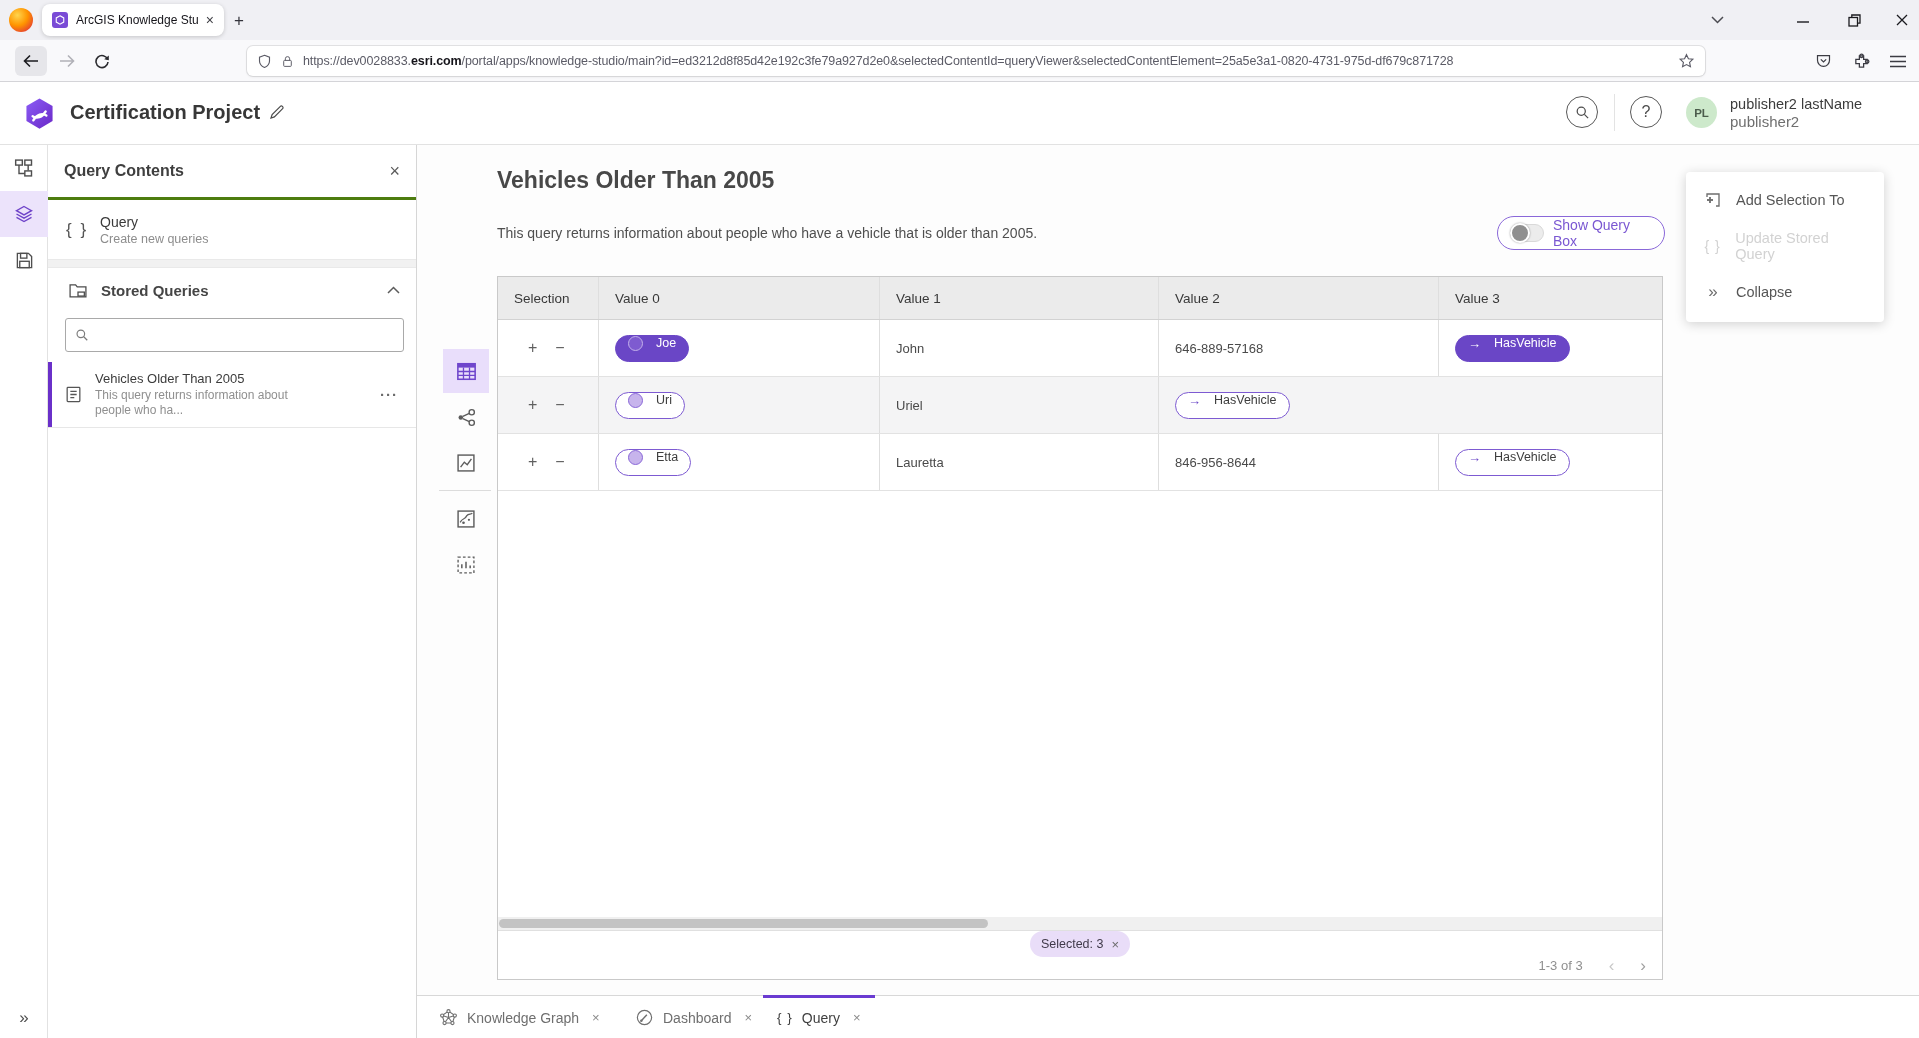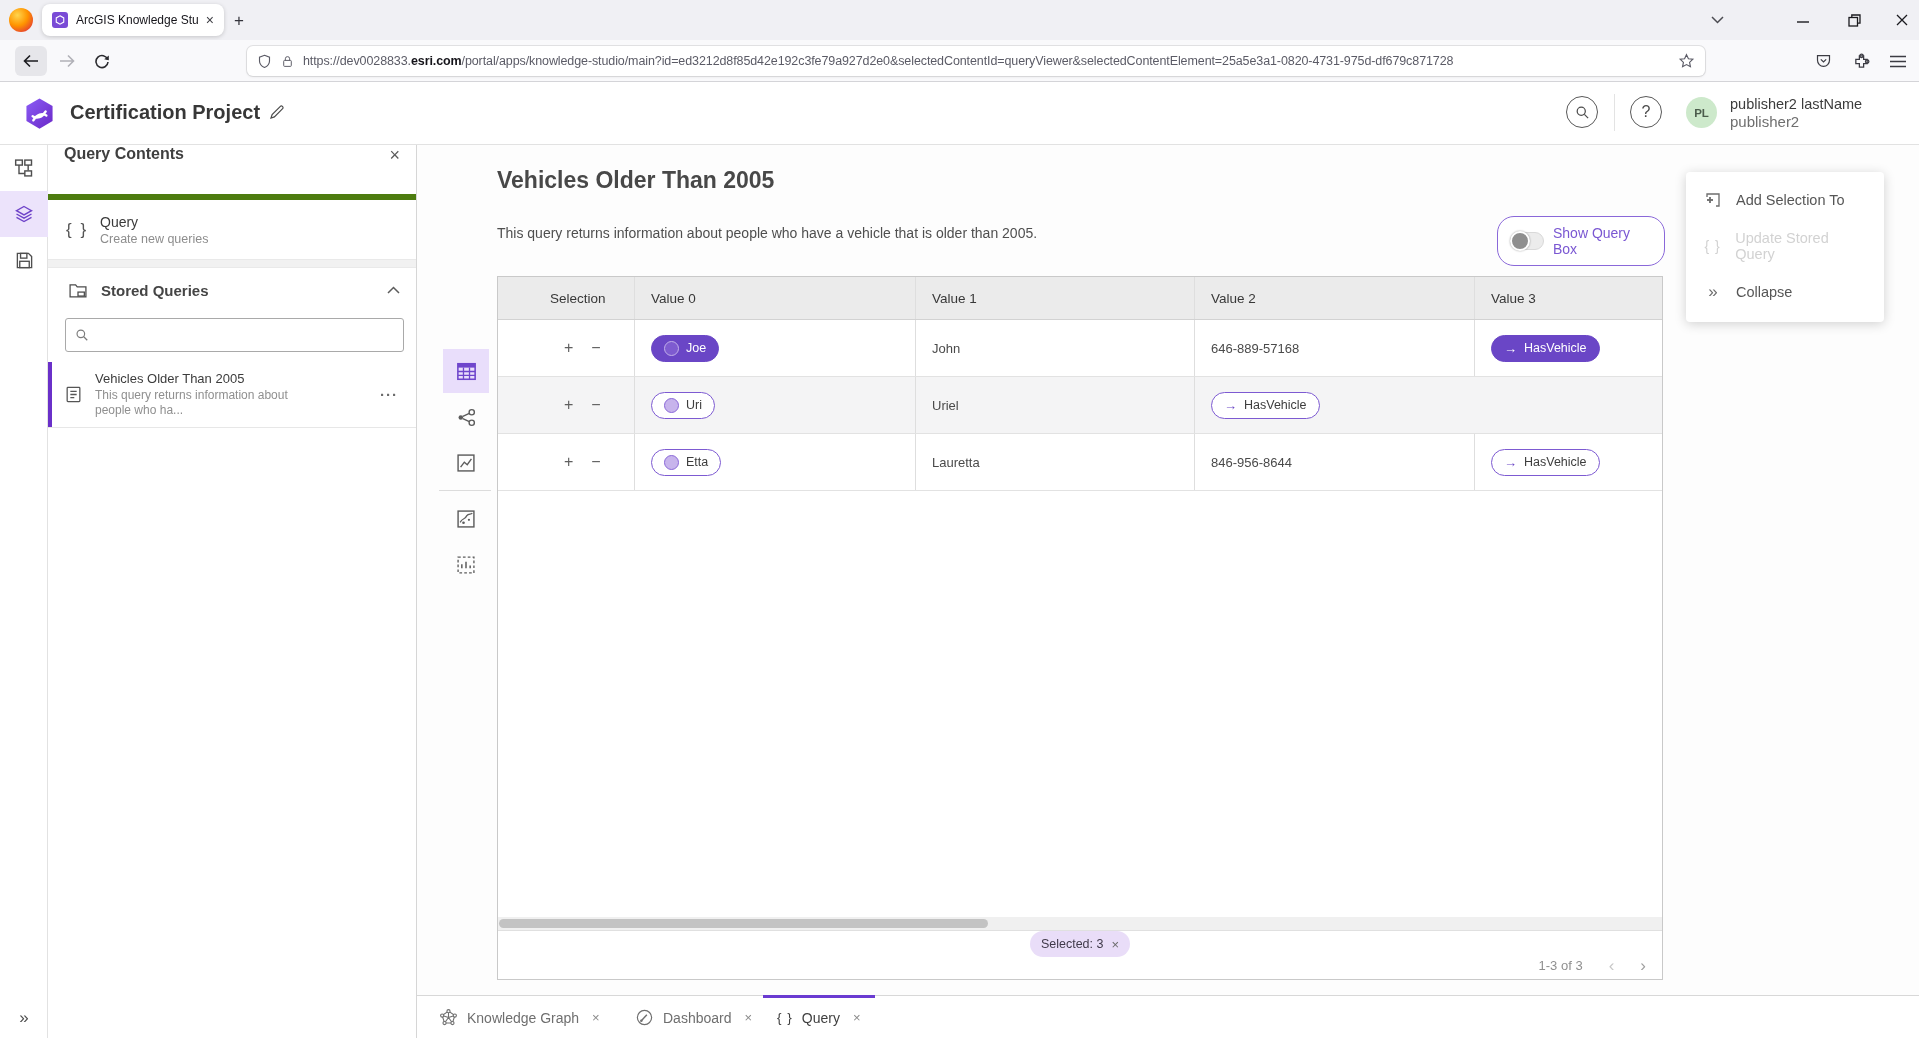--- a/index.html
+++ b/index.html
@@ -45,21 +45,21 @@
   
   .appbody { position:absolute; left:0; top:145px; width:100%; height:893px; }
   .rail { position:absolute; left:0; top:0; width:48px; height:100%; background:#fff; border-right:1px solid #e2e2e2; }
   .rail-item { width:48px; height:46px; display:flex; align-items:center; justify-content:center; color:#4f4f4f; }
   .rail-item.active { background:#ece3fb; color:#6f44c9; }
   .rail-expand { position:absolute; left:0; bottom:6px; width:48px; height:28px; display:flex; align-items:center; justify-content:center;
                  color:#4f4f4f; font-size:17px; }
 
   
   .panel { position:absolute; left:48px; top:0; width:369px; height:100%; background:#fff; border-right:1px solid #d6d6d6; }
-  .panel-header { position:relative; height:55px; border-bottom:6px solid #4d7c0f; display:flex; align-items:flex-start; padding:0 16px; }
+  .panel-header { position:relative; height:55px; border-bottom:3px solid #4d7c0f; display:flex; align-items:center; padding:0 16px; }
   .panel-title { font-size:16px; font-weight:600; color:#3f3f3f; flex:1; }
   .panel-close { font-size:18px; color:#5c5c5c; }
   .query-item { height:60px; border-bottom:1px solid #e9e9e9; display:flex; align-items:center; padding:0 14px 0 18px; }
   .query-item .qi-icon { font-size:17px; color:#555; width:34px; letter-spacing:2px; }
   .qi-title { font-size:14px; color:#3a3a3a; line-height:1.3; }
   .qi-sub { font-size:12.5px; color:#8d8d8d; }
   .section-band { height:8px; background:#f1f1f1; border-bottom:1px solid #e9e9e9; }
   .stored-header { height:44px; display:flex; align-items:center; padding:0 16px 0 20px; color:#454545; }
   .stored-header .sh-label { font-size:15px; font-weight:600; flex:1; margin-left:13px; }
   .panel-search { margin:6px 12px 10px 17px; height:34px; border:1px solid #a9a9a9; border-radius:3px; display:flex; align-items:center; padding:0 9px; }
@@ -74,42 +74,42 @@
 
   
   .main { position:absolute; left:417px; top:0; width:1502px; height:100%; background:#fdfdfd; }
   .vtool { position:absolute; left:26px; width:46px; height:44px; display:flex; align-items:center; justify-content:center; color:#5c5c5c; }
   .vtool.active { background:#e9defb; color:#6f46cc; }
   .vtool-div { position:absolute; left:22px; width:52px; height:1px; background:#dcdcdc; }
 
   .main-title { position:absolute; left:80px; top:22px; font-size:23px; font-weight:600; color:#484848; }
   .main-desc { position:absolute; left:80px; top:80px; font-size:14px; color:#4f4f4f; }
 
-  .sqb { position:absolute; left:1080px; top:71px; width:168px; height:50px; border:1px solid #8a68d9; border-radius:17px;
+  .sqb { position:absolute; left:1080px; top:71px; width:168px; height:34px; border:1px solid #8a68d9; border-radius:17px;
          display:flex; align-items:center; padding:0 12px; background:#fff; }
   .toggle { width:34px; height:18px; background:#ececec; border:1px solid #d9d9d9; border-radius:9px; position:relative; margin-right:9px; flex:0 0 auto; }
   .toggle .knob { position:absolute; left:-1px; top:-2px; width:20px; height:20px; border-radius:50%; background:#8f8f8f; border:2px solid #fff;
                   box-shadow:0 0 2px rgba(0,0,0,.4); }
   .sqb-label { font-size:14px; color:#7a57d2; }
 
   
   .table-card { position:absolute; left:80px; top:131px; width:1166px; height:704px; border:1px solid #c9c9c9; background:#fff;
                 display:flex; flex-direction:column; }
-  .tgrid { display:grid; grid-template-columns:101px 281px 279px 280px 1fr;padding-left:36px; }
+  .tgrid { display:grid; grid-template-columns:101px 281px 279px 280px 1fr; }
   .thead { height:43px; background:#ebebeb; border-bottom:1px solid #d2d2d2; }
   .thead .tcell { font-size:13.5px; color:#383838; }
   .tcell { display:flex; align-items:center; padding:0 16px; border-right:1px solid #dedede; overflow:hidden; }
   .tcell:last-child { border-right:0; }
   .trow { height:57px; border-bottom:1px solid #e2e2e2; background:#fff; }
   .trow.alt { background:#f4f4f5; }
   .tcell.sel { gap:18px; justify-content:flex-start; padding-left:30px; }
   .selbtn { font-size:16px; color:#5f5f5f; line-height:1; }
   .cell-text { font-size:13px; color:#4a4a4a; }
 
-  .pill { height:27px; border-radius:14px; display:inline-flex; align-items:center; padding:0 12px; font-size:12.5px; gap:7px; }
+  .pill { height:27px; border-radius:14px; display:inline-flex; align-items:flex-start; padding:0 12px; font-size:12.5px; gap:13px; }
   .pill.solid { background:#6a46c6; border:1.5px solid #6a46c6; color:#fff; }
   .pill.outline { background:#fff; border:1.5px solid #7d5ad2; color:#3d3d3d; }
   .pill .dot { width:15px; height:15px; border-radius:50%; }
   .pill.solid .dot { background:#7e5bd0; border:1.5px solid #c2b0ea; }
   .pill.outline .dot { background:#c7b4ec; border:1.5px solid #8a68d8; }
   .pill .rel-arrow { font-size:13px; }
   .pill.solid .rel-arrow { color:#fff; }
   .pill.outline .rel-arrow { color:#6a46c6; }
 
   .tbody-fill { flex:1; background:#fff; }

